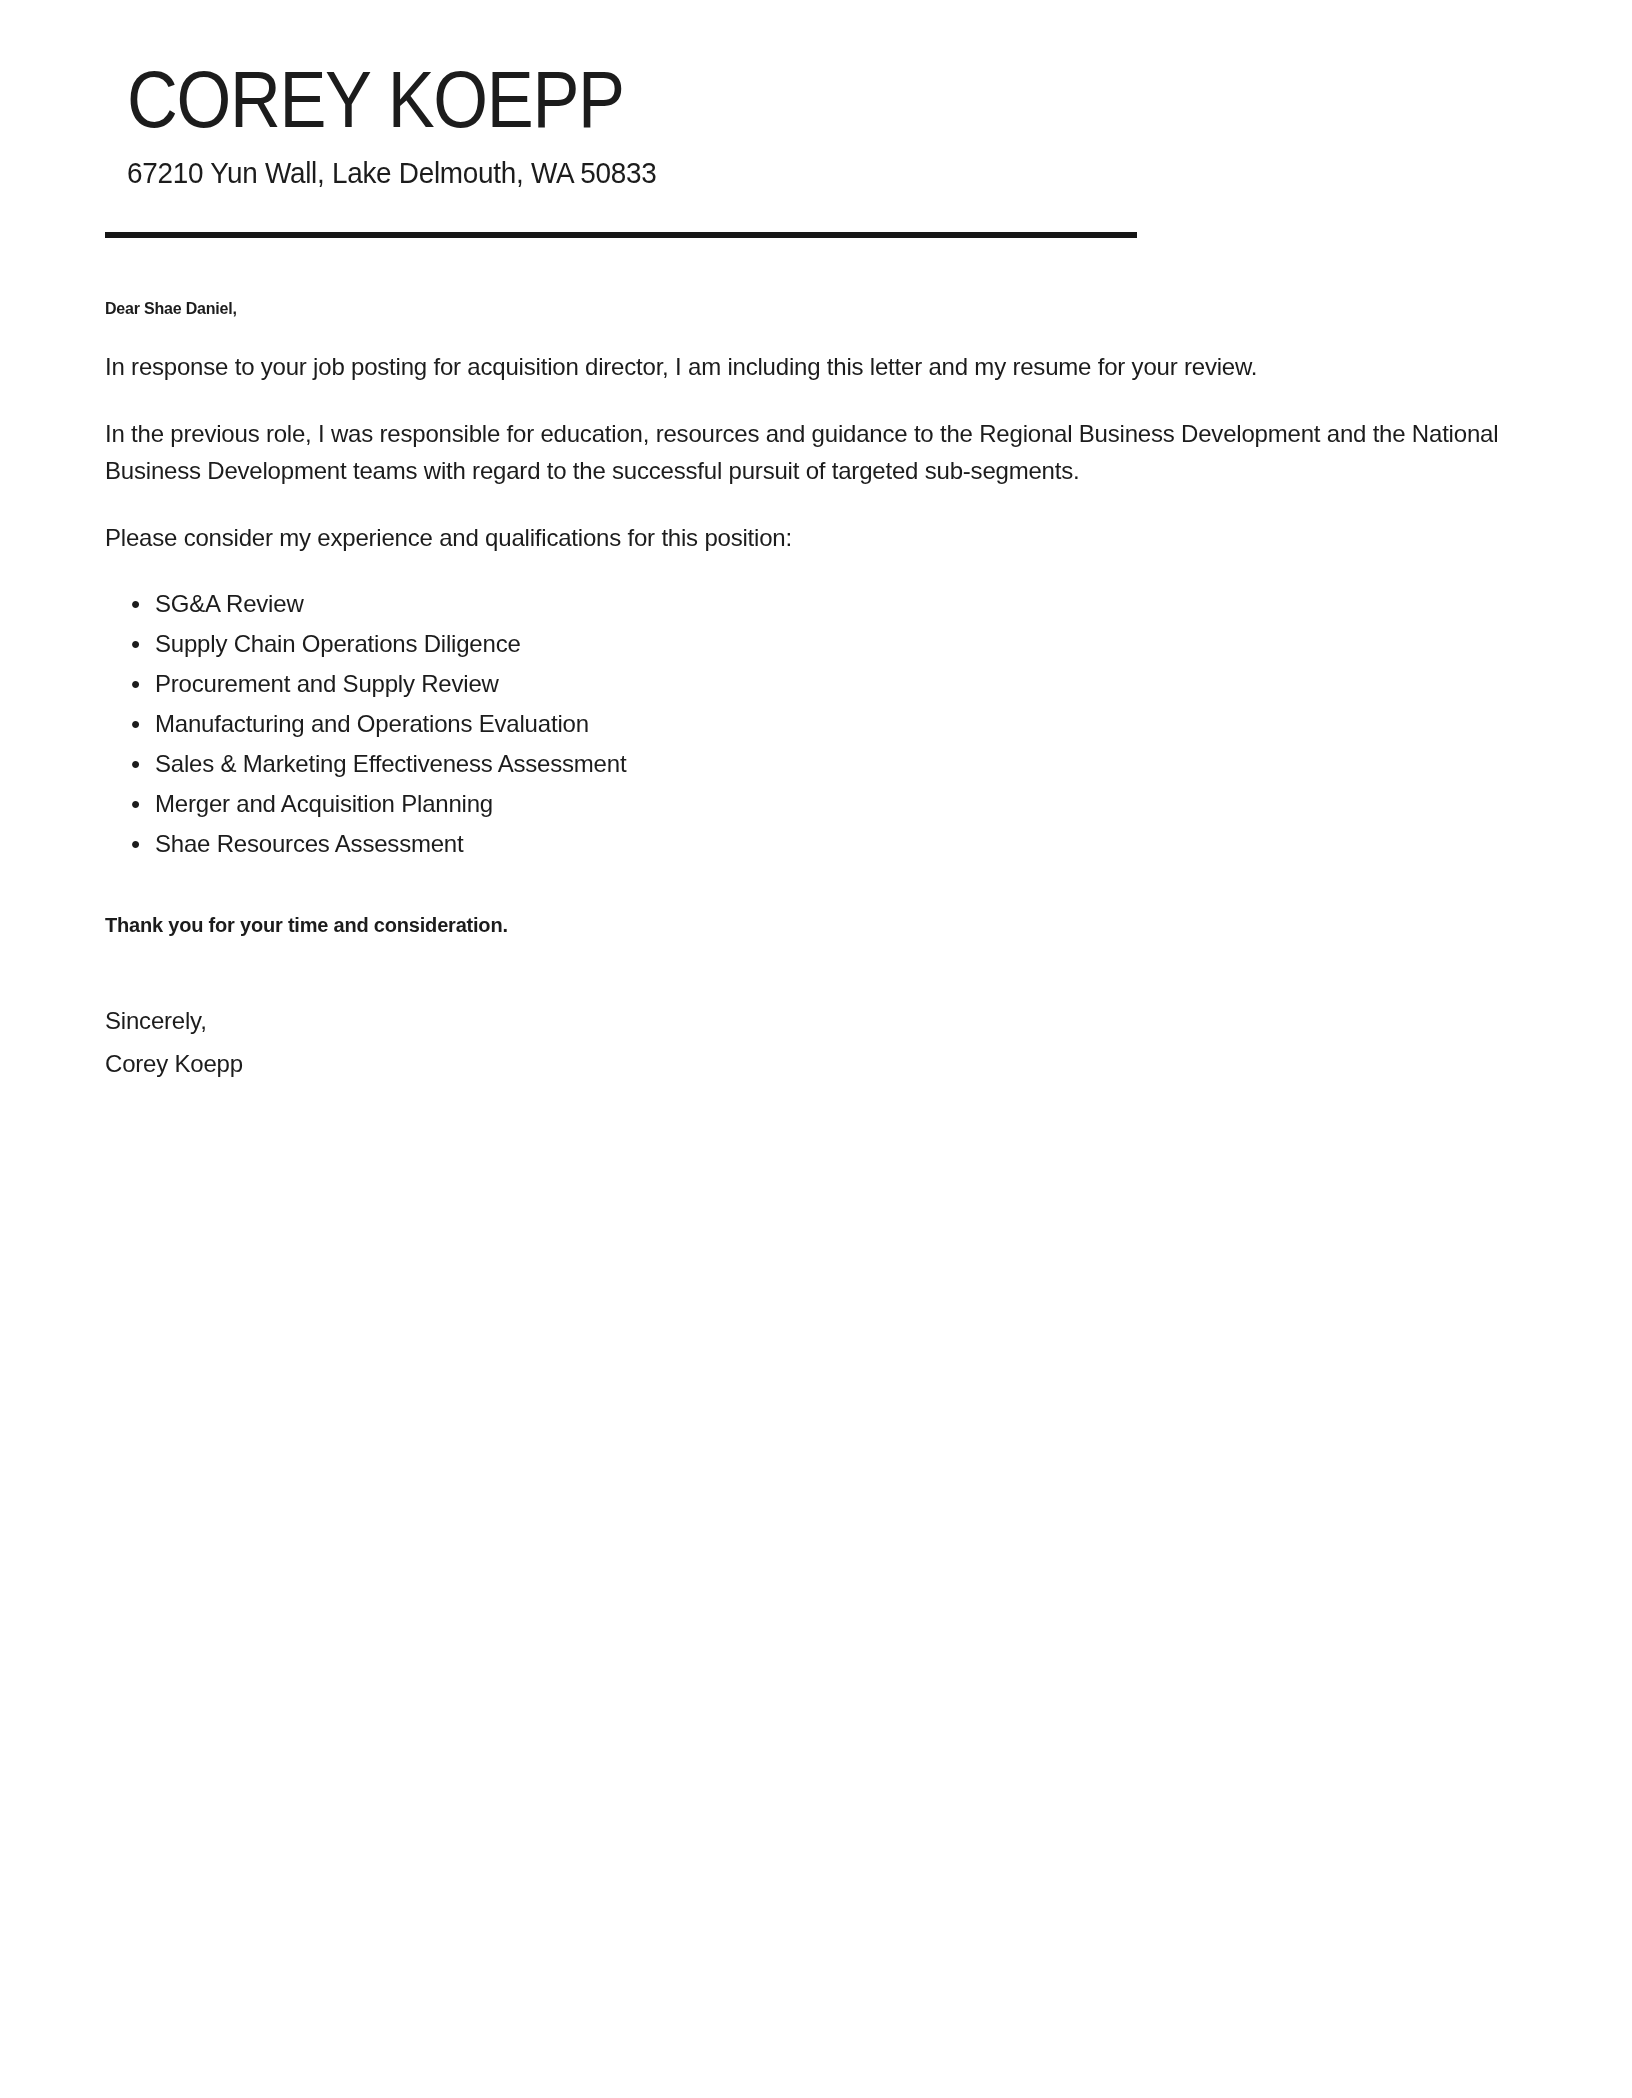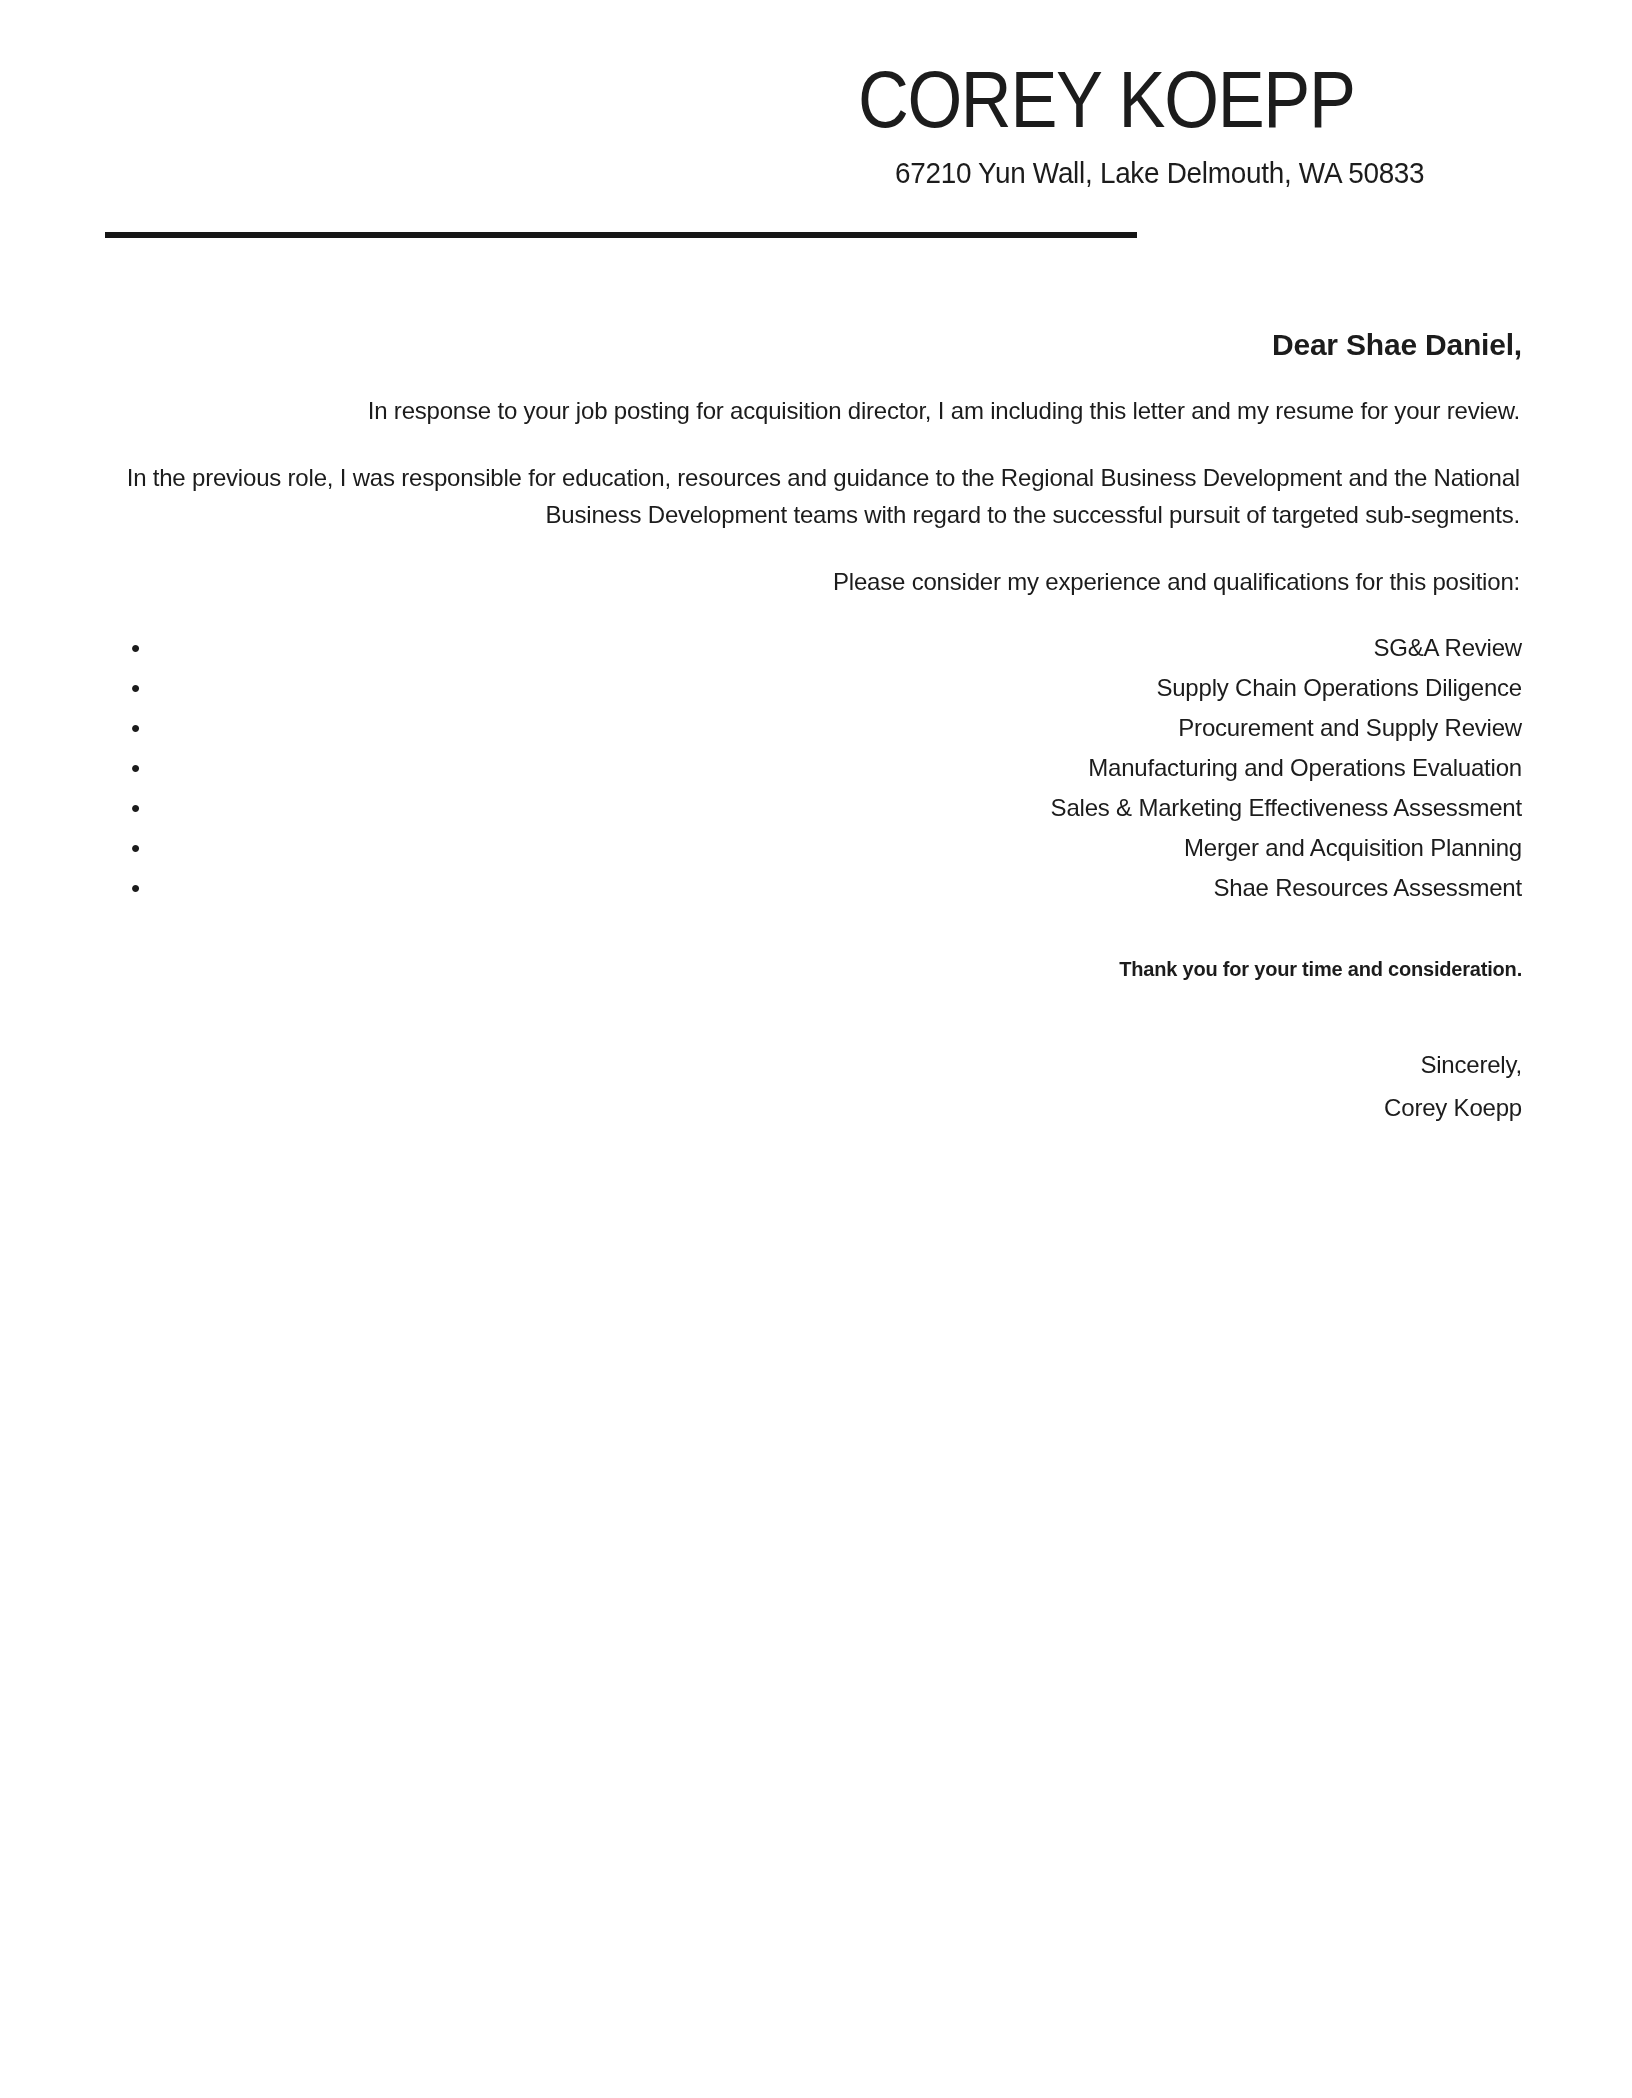--- a/index.html
+++ b/index.html
@@ -38,22 +38,22 @@
     transform: scaleX(0.93);
     transform-origin: 0 0;
   }
   .header-rule {
     height: 6px;
     width: 1032px;
     background: #161616;
     margin-top: 42px;
   }
   .salutation {
-    margin-top: 90px;
-    font-size: 30px;
+    margin-top: 62px;
+    font-size: 16px;
     font-weight: 700;
     letter-spacing: -0.2px;
   }
   .para {
     margin: 30px 0 0 0;
     font-size: 24px;
     line-height: 37px;
     letter-spacing: -0.2px;
     max-width: 1415px;
   }
@@ -84,21 +84,21 @@
   .signoff-block {
     margin-top: 62px;
     font-size: 24px;
     line-height: 43px;
     letter-spacing: -0.2px;
   }
 </style>
 </head>
 <body>
 
-<div class="page" style="background: rgb(255, 255, 255); color: rgb(28, 28, 28); text-align: right;">
+<div class="page" style="background: rgb(255, 255, 255); color: rgb(28, 28, 28);">
 
   <div class="person-name">COREY KOEPP</div>
 
   <div class="person-address">67210 Yun Wall, Lake Delmouth, WA 50833</div>
 
   <div class="header-rule" style="background: rgb(22, 22, 22);"></div>
 
   <div class="salutation">Dear Shae Daniel,</div>
 
   <p class="para">In response to your job posting for acquisition director, I am including this letter and my resume for your review.</p>

